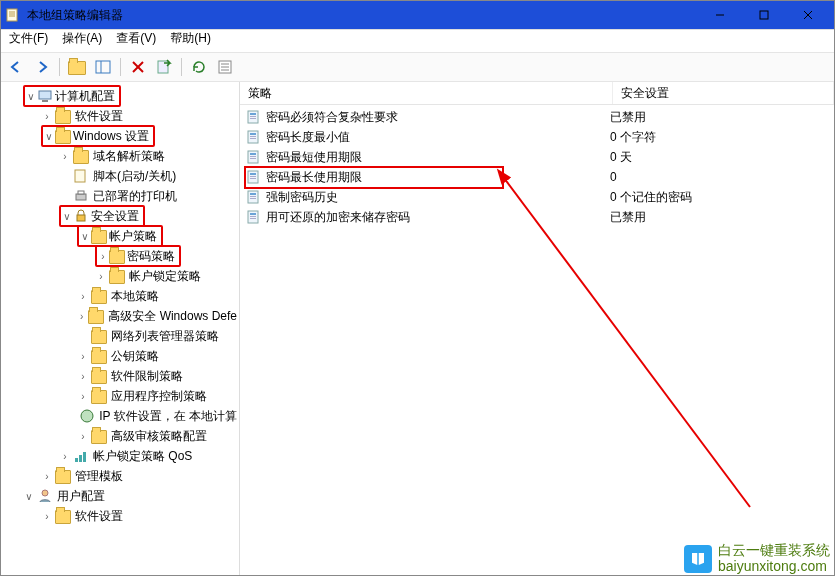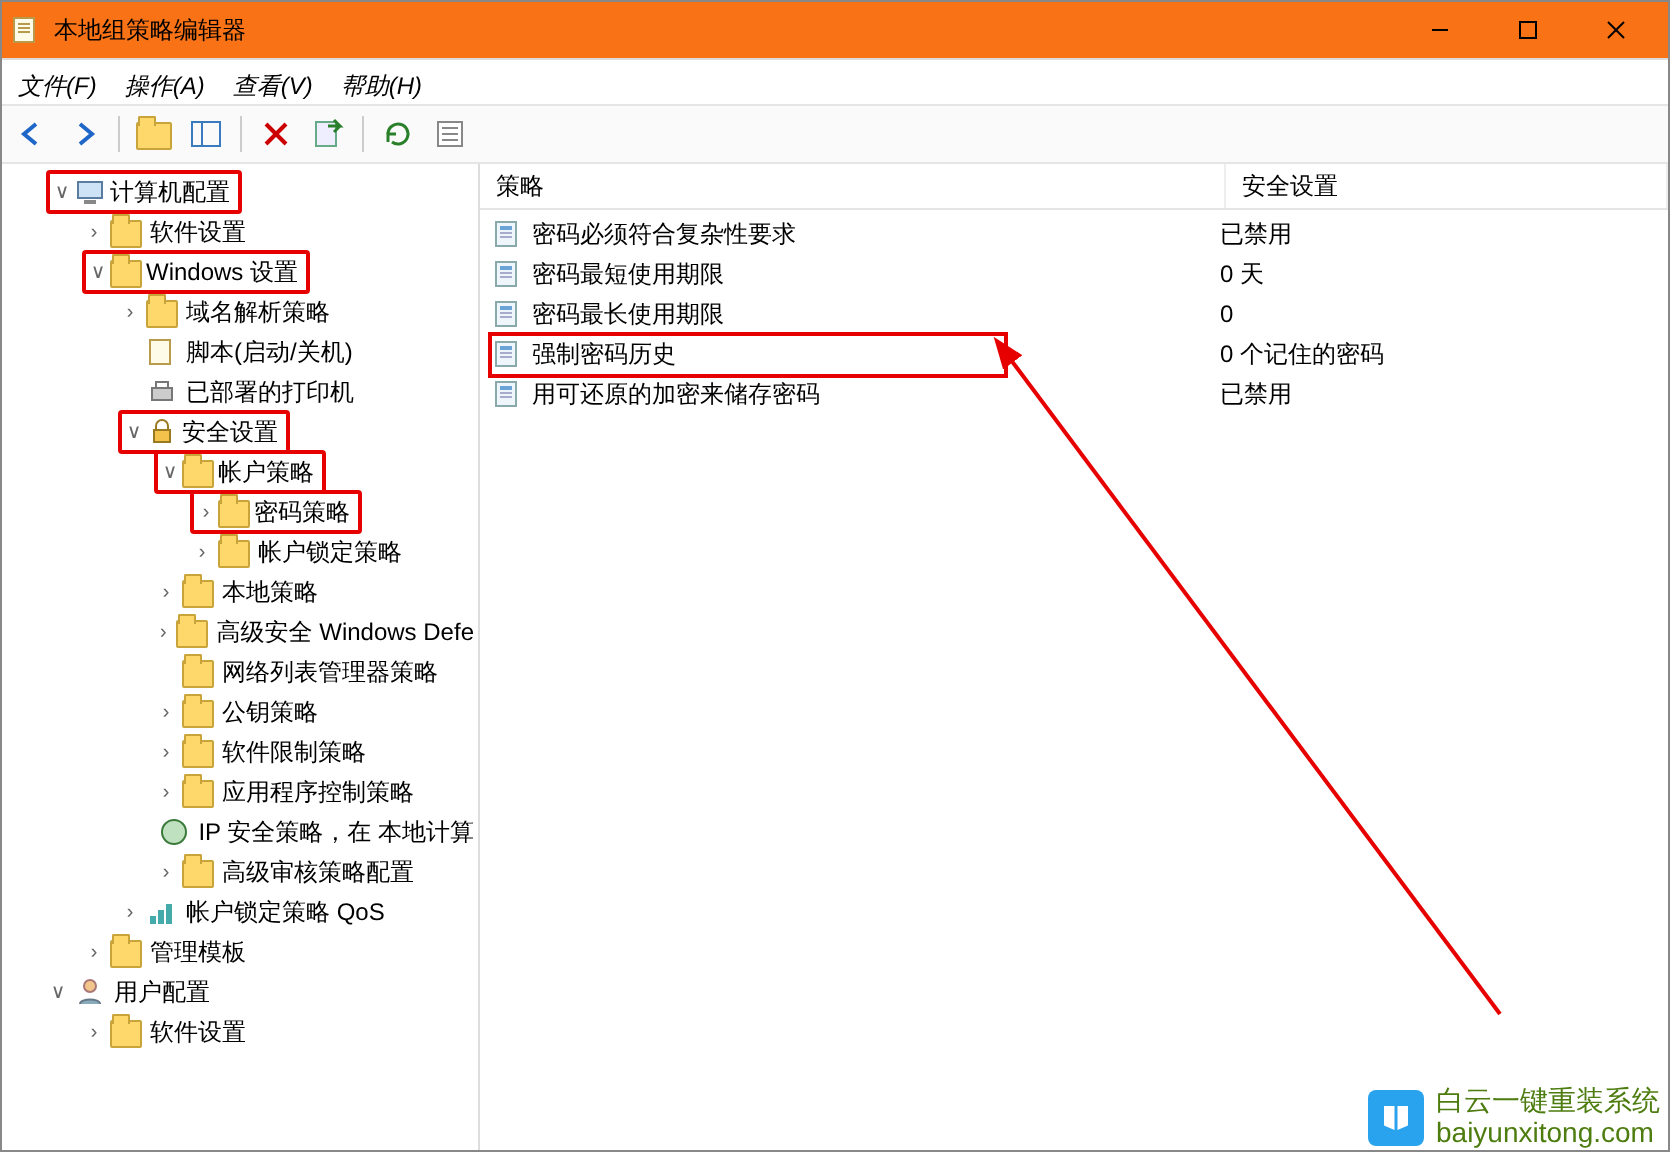--- a/index.html
+++ b/index.html
@@ -1,22 +1,22 @@
 <!DOCTYPE html>
 <html><head>
 <meta charset="utf-8">
 <style>
   html,body{margin:0;padding:0;font-family:"Microsoft YaHei","Segoe UI",sans-serif;font-size:12px;color:#000;background:#fff;}
   .window{width:835px;height:576px;border:1px solid #888;box-sizing:border-box;position:relative;overflow:hidden;}
-  .titlebar{height:28px;display:flex;align-items:center;padding:0 4px;border-bottom:1px solid #ddd;background:#f97316;}
+  .titlebar{height:28px;display:flex;align-items:center;padding:0 4px;border-bottom:1px solid #ddd;background:#1d4ed8;}
   .titlebar .ico{width:16px;height:16px;margin-right:6px;display:inline-block;}
   .titlebar .title{flex:1;font-size:12px;}
   .winbtns{display:flex;gap:0;}
   .winbtn{width:44px;height:28px;display:flex;align-items:center;justify-content:center;font-family:Arial;font-size:12px;cursor:pointer;}
-  .menubar{height:22px;display:flex;align-items:flex-end;gap:14px;padding:0 8px;border-bottom:1px solid #e5e5e5;font-style:italic;}
+  .menubar{height:22px;display:flex;align-items:flex-start;gap:14px;padding:0 8px;border-bottom:1px solid #e5e5e5;}
   .menuitem{cursor:default;}
   .toolbar{height:28px;display:flex;align-items:center;gap:4px;padding:0 4px;border-bottom:1px solid #e5e5e5;background:#fafafa;}
   .tbtn{width:22px;height:22px;display:flex;align-items:center;justify-content:center;cursor:pointer;border-radius:2px;}
   .tsep{width:1px;height:18px;background:#ccc;margin:0 2px;}
   .body{display:flex;height:calc(100% - 28px - 22px - 28px);}
   .tree{width:238px;border-right:1px solid #ddd;overflow:auto;padding:4px 0;}
   .tree ul{list-style:none;margin:0;padding-left:18px;}
   .tree > ul{padding-left:4px;}
   .node{display:flex;align-items:center;height:20px;gap:2px;white-space:nowrap;cursor:default;}
   .exp{width:12px;text-align:center;color:#666;font-size:10px;cursor:pointer;user-select:none;}
@@ -309,21 +309,21 @@
                             </div>
                           </li>
                         <li>
                             <div class="node">
                               <span class="exp"></span>
                               <span class="nic">
                                 <svg width="16" height="16">
                                   <circle cx="8" cy="8" r="6" fill="#bfe1bf" stroke="#3a7a3a"></circle>
                                 </svg>
                               </span>
-                              <span class="lbl">IP 安全策略，在 本地计算</span>
+                              <span class="lbl">IP 软件设置，在 本地计算</span>
                             </div>
                           </li>
                         <li>
                             <div class="node">
                               <span class="exp">›</span>
                               <span class="nic">
                                 <span class="folder"></span>
                               </span>
                               <span class="lbl">高级审核策略配置</span>
                             </div>
@@ -403,20 +403,32 @@
             <div class="cell1">已禁用</div>
           </div>
           <div class="row">
             <div class="cell0">
               <span class="pol-ico"><svg width="16" height="16">
                   <rect x="2" y="2" width="10" height="12" fill="#eef5fb" stroke="#8aa"></rect>
                   <rect x="4" y="4" width="6" height="2" fill="#6aa3d6"></rect>
                   <rect x="4" y="7" width="6" height="1" fill="#aac"></rect>
                   <rect x="4" y="9" width="6" height="1" fill="#aac"></rect>
                 </svg></span>
+              <span>密码长度最小值</span>
+            </div>
+            <div class="cell1">0 个字符</div>
+          </div>
+          <div class="row">
+            <div class="cell0">
+              <span class="pol-ico"><svg width="16" height="16">
+                  <rect x="2" y="2" width="10" height="12" fill="#eef5fb" stroke="#8aa"></rect>
+                  <rect x="4" y="4" width="6" height="2" fill="#6aa3d6"></rect>
+                  <rect x="4" y="7" width="6" height="1" fill="#aac"></rect>
+                  <rect x="4" y="9" width="6" height="1" fill="#aac"></rect>
+                </svg></span>
               <span>密码最短使用期限</span>
             </div>
             <div class="cell1">0 天</div>
           </div>
           <div class="row">
             <div class="cell0">
               <span class="pol-ico"><svg width="16" height="16">
                   <rect x="2" y="2" width="10" height="12" fill="#eef5fb" stroke="#8aa"></rect>
                   <rect x="4" y="4" width="6" height="2" fill="#6aa3d6"></rect>
                   <rect x="4" y="7" width="6" height="1" fill="#aac"></rect>

